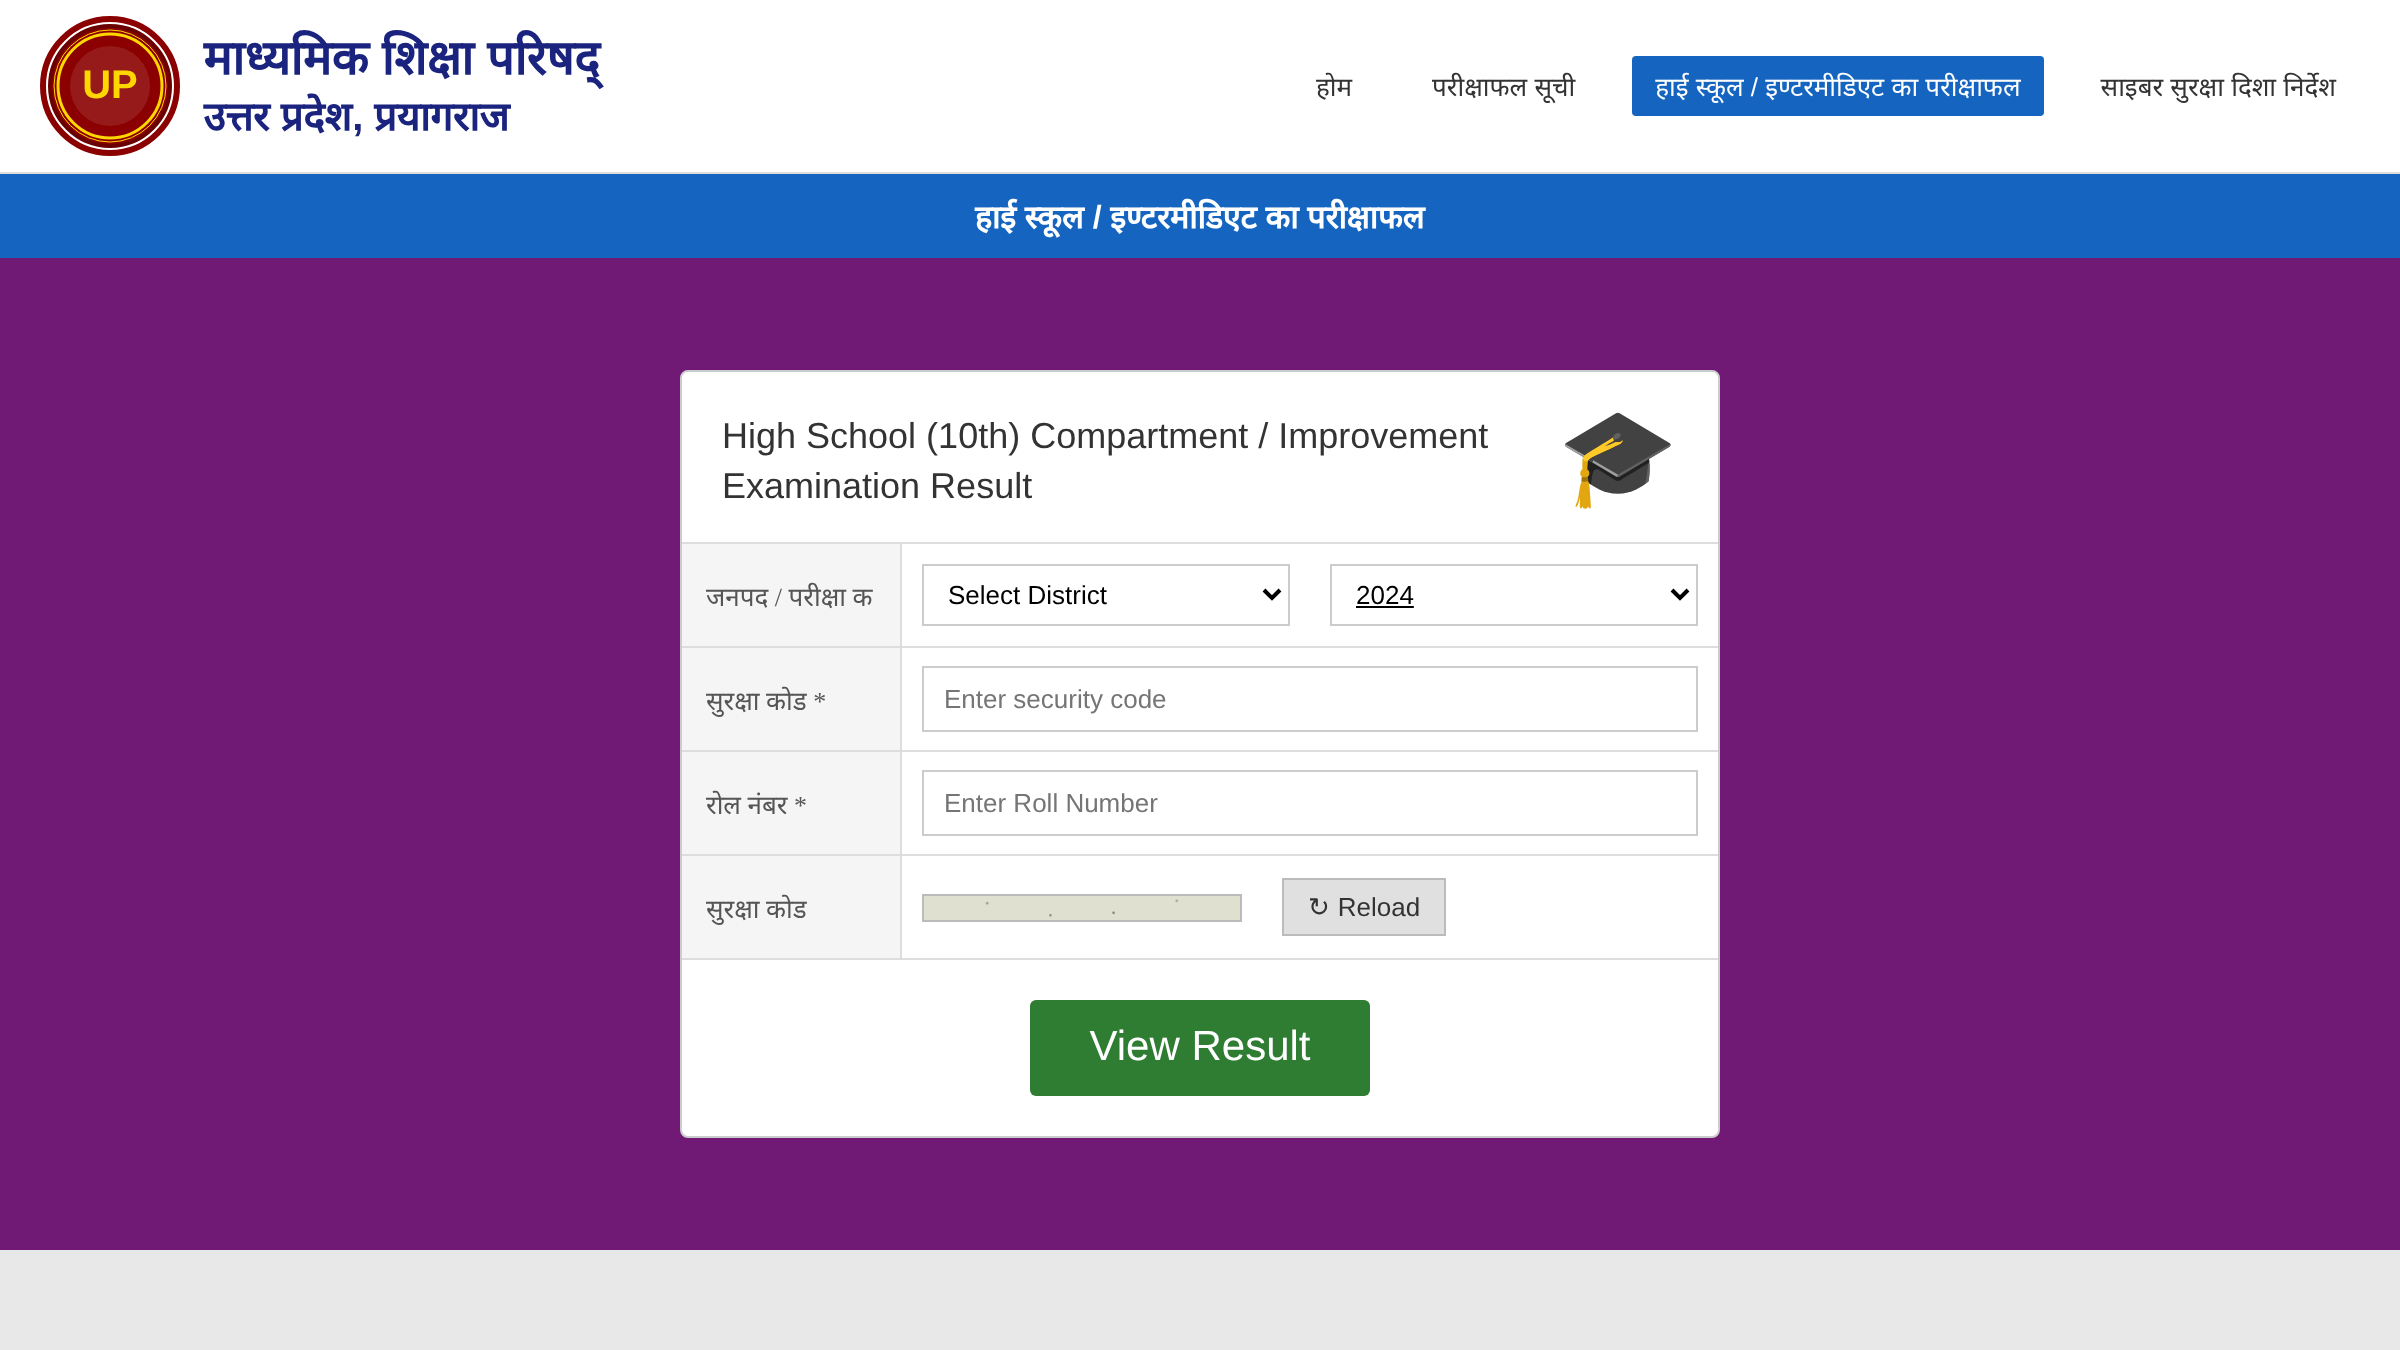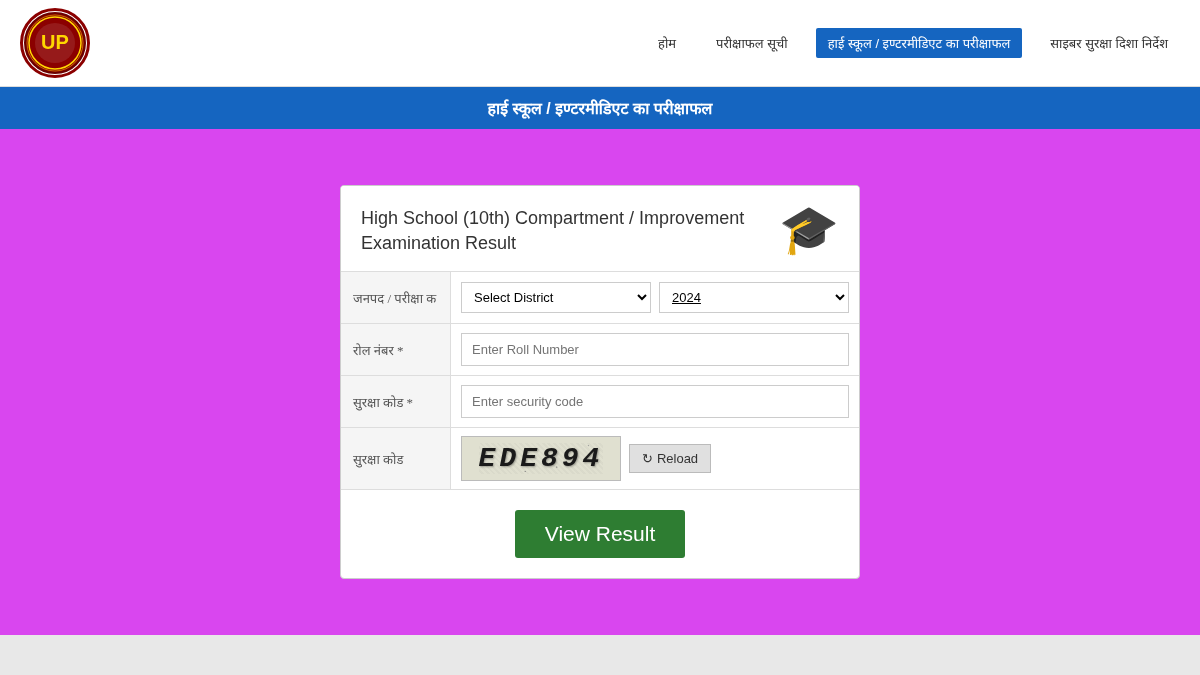--- a/index.html
+++ b/index.html
@@ -67,21 +67,21 @@
       font-size: 16px;
       font-weight: bold;
     }
 
     
     .main-content {
       display: flex;
       justify-content: center;
       align-items: flex-end;
       padding: 56px 20px;
-      background: #d946ef;
+      background: #701a75;
       min-height: 480px;
     }
 
     .form-card {
       background: #fff;
       border: 1px solid #ccc;
       border-radius: 4px;
       width: 520px;
       overflow: hidden;
     }
@@ -127,21 +127,21 @@
       display: flex;
       align-items: center;
       font-family: Liberation Serif, serif;
     }
 
     .form-input-cell {
       flex: 1;
       padding: 8px 10px;
       display: flex;
       align-items: center;
-      gap: 8px;
+      gap: 20px;
     }
 
     .form-input-cell select {
       border: 1px solid #ccc;
       padding: 6px 8px;
       font-size: 13px;
       background: #fff;
       cursor: pointer;
       flex: 1;
     }
@@ -240,20 +240,24 @@
     <div class="logo-circle">
       <svg class="logo-svg" viewBox="0 0 64 64">
         <circle cx="32" cy="32" r="30" fill="#8b0000" stroke="#6b0000" stroke-width="2"></circle>
         <circle cx="32" cy="32" r="26" fill="none" stroke="#ffd700" stroke-width="1.5"></circle>
         <circle cx="32" cy="32" r="20" fill="#fff" opacity="0.1"></circle>
 
         <text x="32" y="38" font-size="20" text-anchor="middle" fill="#ffd700" font-weight="bold">UP</text>
         <circle cx="32" cy="32" r="28" fill="none" stroke="#ffd700" stroke-width="0.5"></circle>
       </svg>
     </div>
+    <div class="header-title">
+      <div>माध्यमिक शिक्षा परिषद्</div>
+      <div class="subtitle">उत्तर प्रदेश, प्रयागराज</div>
+    </div>
   </div>
   <nav class="header-nav">
     <div class="nav-item">होम</div>
     <div class="nav-item">परीक्षाफल सूची</div>
     <div class="nav-item active">हाई स्कूल / इण्टरमीडिएट का परीक्षाफल</div>
     <div class="nav-item">साइबर सुरक्षा दिशा निर्देश</div>
   </nav>
 </header>
 
 <div class="blue-banner">
@@ -281,39 +285,38 @@
           </select>
           <select class="year-select">
             <option>2024</option>
             <option>2023</option>
             <option>2022</option>
           </select>
         </div>
       </div>
 
       <div class="form-row">
+        <div class="form-label-cell">सुरक्षा कोड *</div>
+        <div class="form-input-cell">
+          <input type="text" placeholder="Enter security code" style="">
+        </div>
+      </div>
+
+      <div class="form-row">
         <div class="form-label-cell">रोल नंबर *</div>
         <div class="form-input-cell">
           <input type="text" placeholder="Enter Roll Number" style="">
-        </div>
-      </div>
-
-      <div class="form-row">
-        <div class="form-label-cell">सुरक्षा कोड *</div>
-        <div class="form-input-cell">
-          <input type="text" placeholder="Enter security code" style="">
         </div>
       </div>
 
       <div class="form-row">
         <div class="form-label-cell">सुरक्षा कोड</div>
         <div class="form-input-cell">
           <div class="captcha-display">
             <div class="captcha-noise"></div>
-            <span class="captcha-text">EDE894</span>
           </div>
           <button class="reload-btn">
             <span>↻</span>
             <span>Reload</span>
           </button>
         </div>
       </div>
 
       <div class="view-result-row">
         <button class="view-result-btn">

